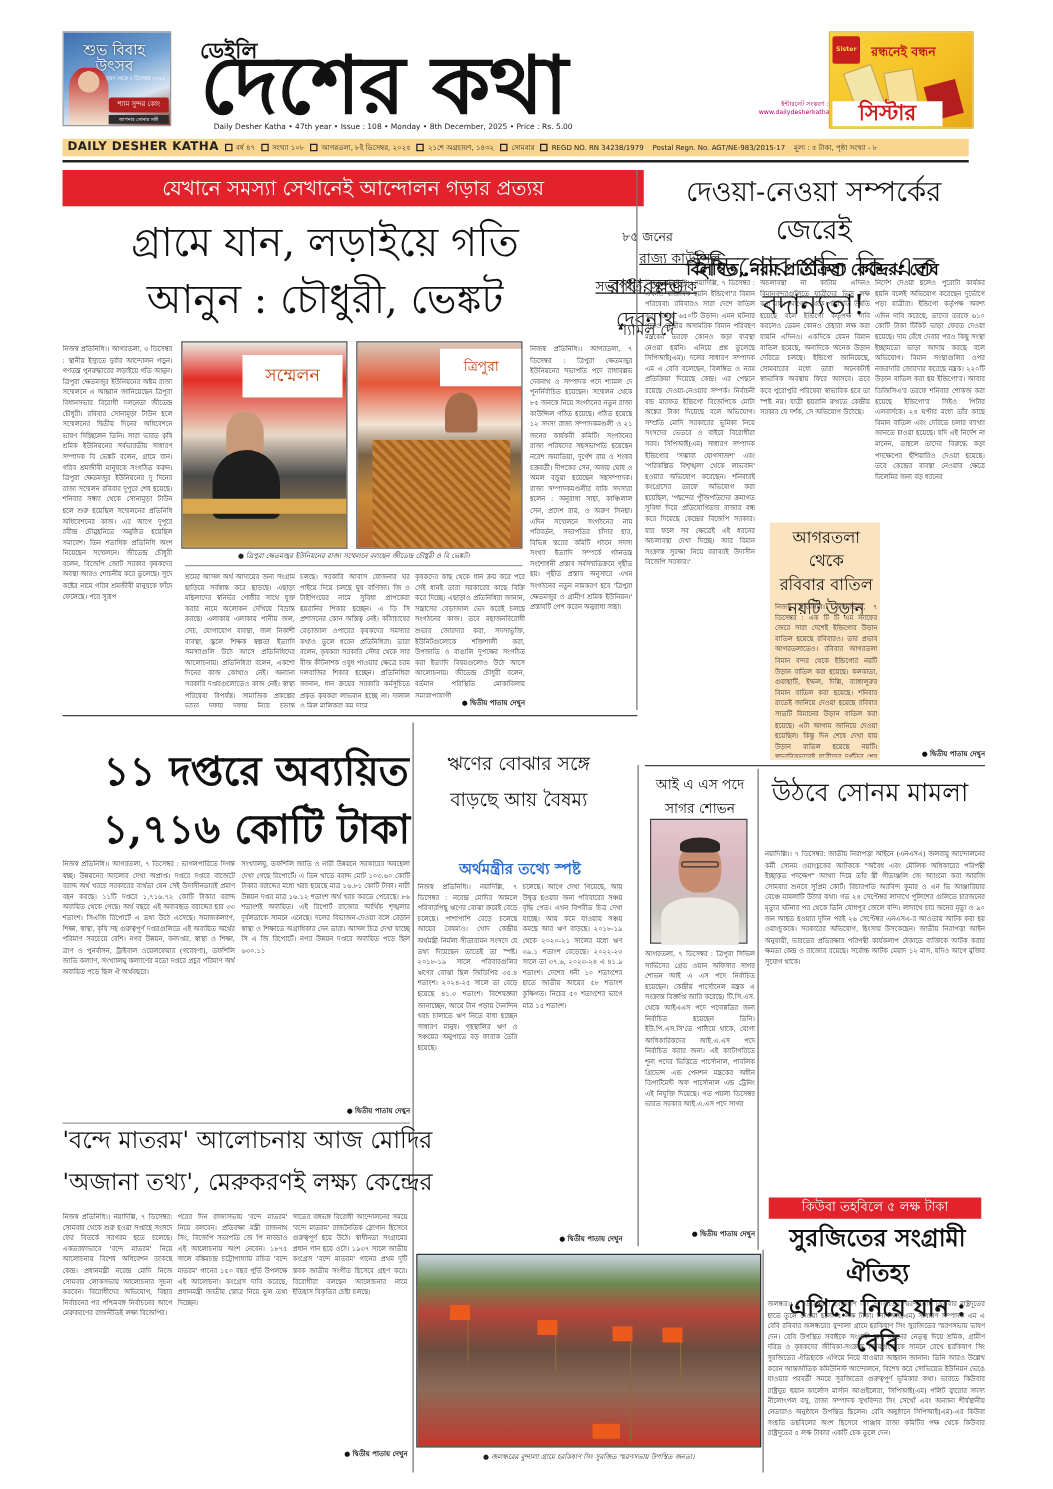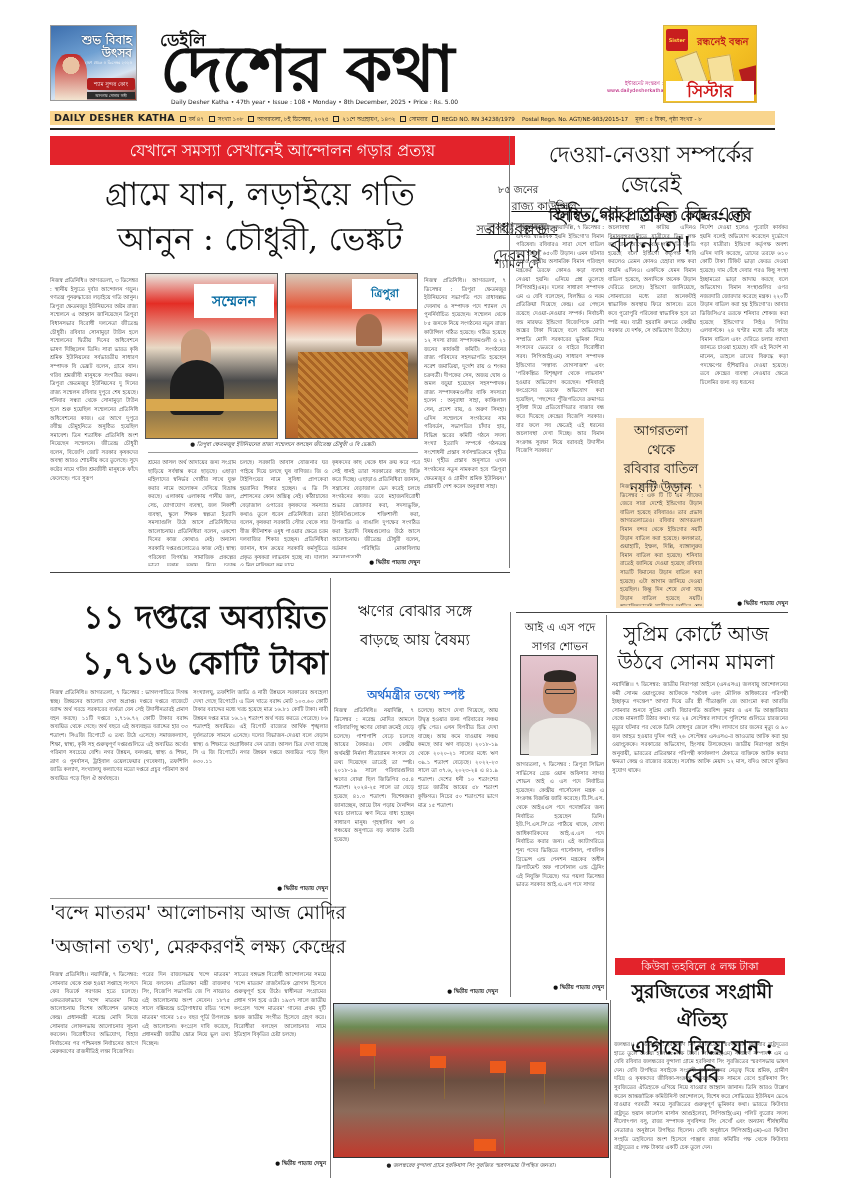--- a/index.html
+++ b/index.html
@@ -6,52 +6,52 @@
   html, body { width: 842px; height: 1191px; background: #fff; overflow: hidden; }
   body { font-family: "DejaVu Sans", sans-serif; color: #111; position: relative; }
   .abs { position: absolute; }
   .body-text { font-family: "DejaVu Sans", sans-serif; font-size: 5.4px; line-height: 8.6px; color: #333; text-align: justify; overflow: hidden; }
   .cont { font-size: 5.5px; font-weight: bold; text-align: right; color: #111; }
   .vrule { position: absolute; width: 1px; background: #777; }
   .hrule { position: absolute; height: 1px; background: #444; }
 
   
   .ad-left { left: 50px; top: 25px; width: 87px; height: 76px; background: linear-gradient(160deg,#3d6fae 0%,#6fa0d2 40%,#d7e4f2 70%,#8a3a2a 100%); border: 1px solid #999; overflow: hidden; }
-  .ad-left .t1 { position:absolute; right:4px; top:8px; color:#fff; font-size:12px; font-weight:bold; text-align:right; line-height:13px; text-shadow:0 0 2px #234; }
+  .ad-left .t1 { position:absolute; right:4px; top:8px; color:#fff; font-size:12px; font-weight:normal; text-align:center; line-height:13px; text-shadow:0 0 2px #234; }
   .ad-left .t2 { position:absolute; right:4px; top:34px; color:#fff; font-size:4px; text-align:right; }
   .ad-left .bride { position:absolute; left:4px; bottom:0; width:32px; height:46px; background: radial-gradient(circle at 50% 25%, #e9c2a2 0 22%, transparent 23%), linear-gradient(#c02a2a,#f2e4d0); border-radius: 40% 40% 0 0; }
   .ad-left .shop { position:absolute; left:36px; bottom:10px; width:48px; height:12px; background:#b21e1e; color:#fff; font-size:5.5px; text-align:center; line-height:12px; border-radius:2px; }
   .ad-left .foot { position:absolute; left:36px; bottom:1px; width:48px; height:7px; background:#2c2c2c; color:#fff; font-size:3.8px; text-align:center; line-height:7px; }
 
   .title-small { left: 160px; top: 27px; font-size: 17px; font-weight: bold; }
   .title-big { left: 160px; top: 38px; font-size: 64px; font-weight: 900; letter-spacing: -1px; line-height: 62px; font-family: "DejaVu Serif", serif; transform: scaleX(1.05); transform-origin: left; }
   .title-sub { left: 171px; top: 98px; font-size: 6px; color: #222; }
   .web-label { left: 625px; top: 80px; font-size: 5px; color: #b0006a; }
   .web-url { left: 607px; top: 87px; font-size: 5px; color: #b0006a; }
-  .ad-right-box { left: 663px; top: 25px; width: 94px; height: 78px; background: linear-gradient(135deg,#f8d33a 0%,#f5c225 55%,#e6a917 100%); border:1px solid #d8b347; overflow:hidden; }
+  .ad-right-box { left: 663px; top: 25px; width: 116px; height: 78px; background: linear-gradient(135deg,#f8d33a 0%,#f5c225 55%,#e6a917 100%); border:1px solid #d8b347; overflow:hidden; }
   .ad-right-box .logo { position:absolute; left:2px; top:3px; width:22px; height:22px; background:#c81e1e; color:#ffd84a; font-size:5px; text-align:center; line-height:22px; font-weight:bold; border-radius:2px; }
   .ad-right-box .tag { position:absolute; left:33px; top:8px; color:#c11a1a; font-size:10px; font-weight:bold; }
   .ad-right-box .pk1 { position:absolute; left:15px; top:28px; width:24px; height:32px; background:#f3e4a8; transform:rotate(-20deg); border:1px solid #c9a64a; }
   .ad-right-box .pk2 { position:absolute; left:45px; top:30px; width:24px; height:30px; background:#f6e09a; transform:rotate(-10deg); border:1px solid #c9a64a; }
   .ad-right-box .pk3 { position:absolute; left:78px; top:40px; width:26px; height:28px; background:#b51e1e; transform:rotate(-15deg); }
   .ad-right-box .brand { position:absolute; left:2px; bottom:1px; width:88px; height:20px; background:#fff; color:#d01818; font-size:17px; font-weight:bold; line-height:20px; text-align:center; }
 
   .dateline { left: 50px; top: 111px; width: 725px; height: 14px; background: #f9d58e; font-size: 5.6px; line-height: 14px; color: #222; white-space: nowrap; overflow: hidden; padding-left: 4px; }
   .dateline .brandname { font-weight: 900; font-size: 9.5px; letter-spacing: 0.3px; }
   .dateline .sq { display:inline-block; width:6px; height:6px; border:1px solid #222; margin:0 3px; vertical-align:middle; }
   .top-rule { left: 50px; top: 128px; width: 725px; height: 2px; background: #222; }
 
   
   .red-banner { left: 50px; top: 136px; width: 465px; height: 29px; background: #e3232b; color: #fff; font-size: 16px; line-height: 29px; text-align: center; white-space: nowrap; }
   .lead-head { left: 55px; top: 172px; width: 410px; font-size: 32px; line-height: 45px; text-align: center; color: #111; font-family: "DejaVu Serif", serif; }
 
   .photo { background: #888; border: 1px solid #555; overflow: hidden; }
   .photo1 { left: 145px; top: 273px; width: 133px; height: 166px; background: linear-gradient(180deg,#e9e7e0 0%,#e42d25 18%,#e8d9c5 45%,#4a4a4a 65%,#c79a4a 100%); }
   .photo2 { left: 285px; top: 273px; width: 133px; height: 166px; background: linear-gradient(180deg,#d8c8b8 0%,#e55638 20%,#f2e4d6 40%,#7a6248 55%,#c88a3a 75%,#b5652c 100%); }
-  .photo .poster { position:absolute; background:#fff; color:#0369a1; font-size:14px; font-weight:bold; text-align:center; }
+  .photo .poster { position:absolute; background:#fff; color:#c2410c; font-size:14px; font-weight:normal; text-align:center; }
   .photo .person { position:absolute; border-radius: 50% 50% 10% 10%; }
   .caption1 { left: 148px; top: 441px; width: 270px; font-size: 5.5px; color: #222; font-style: italic; text-align: center; }
   .side-85 { left: 470px; top: 182px; width: 96px; font-size: 10px; text-align: center; }
   .side-rc { left: 496px; top: 198px; width: 96px; font-size: 11px; text-align: center; text-decoration: underline; }
   .side-rb { left: 462px; top: 216px; width: 110px; font-size: 16px; text-align: center; }
   .side-sp { left: 462px; top: 221px; width: 110px; font-size: 11px; text-align: center; text-decoration: underline; }
   .side-sd { left: 462px; top: 255px; width: 110px; font-size: 12px; text-align: center; }
 
   
   .rt-head { left: 515px; top: 140px; width: 272px; font-size: 22px; line-height: 30px; text-align: center; font-family: "DejaVu Serif", serif; }
@@ -211,21 +211,20 @@
   <div class="face"></div>
   <div class="hair"></div>
   <div class="glasses"></div>
 </div>
 <div class="abs body-text" style="left:516px;top:760px;width:88px;height:222px;">আগরতলা, ৭ ডিসেম্বর : ত্রিপুরা সিভিল সার্ভিসের গ্রেড ওয়ান অফিসার সাগর শোভন আই এ এস পদে নির্বাচিত হয়েছেন। কেন্দ্রীয় পার্সোনেল মন্ত্রক এ সংক্রান্ত বিজ্ঞপ্তি জারি করেছে। টি.সি.এস. থেকে আইএএস পদে পদোন্নতির জন্য নির্বাচিত হয়েছেন তিনি। ইউ.পি.এস.সি'তে পাঠিয়ে থাকে, যোগ্য আধিকারিকদের আই.এ.এস পদে নির্বাচিত করার জন্য। এই ক্যাটাগরিতে শূন্য পদের ভিত্তিতে পার্সোনাল, পাবলিক গ্রিভেন্স এন্ড পেনশন মন্ত্রকের অধীন ডিপার্টমেন্ট অফ পার্সোনাল এন্ড ট্রেনিং এই নিযুক্তি দিয়েছে। গত পয়লা ডিসেম্বর ভারত সরকার আই.এ.এস পদে সাগর</div>
 <div class="abs cont" style="left:516px;top:984px;width:88px;">● দ্বিতীয় পাতায় দেখুন</div>
 
 <div class="vrule" style="left:606px;top:615px;height:385px;"></div>
 
 <div class="abs sc-head">
-  <div>সুপ্রিম কোর্টে আজ</div>
   <div>উঠবে সোনম মামলা</div>
 </div>
 <div class="abs body-text" style="left:612px;top:680px;width:176px;height:275px;">নয়াদিল্লি।। ৭ ডিসেম্বর: জাতীয় নিরাপত্তা আইনে (এনএসএ) জলবায়ু আন্দোলনের কর্মী সোনম ওয়াংচুকের আটককে "অবৈধ এবং মৌলিক অধিকারের পরিপন্থী ইচ্ছাকৃত পদক্ষেপ" আখ্যা দিয়ে তাঁর স্ত্রী গীতাঞ্জলি জে অ্যাংমো করা আরজি সোমবার শুনবে সুপ্রিম কোর্ট। বিচারপতি অরবিন্দ কুমার ও এন ভি আঞ্জারিয়ার বেঞ্চে মামলাটি উঠার কথা। গত ২৪ সেপ্টেম্বর লাদাখে পুলিশের গুলিতে চারজনের মৃত্যুর ঘটনার পর থেকে তিনি যোধপুর জেলে বন্দি। লাদাখে চার জনের মৃত্যু ও ৯০ জন আহত হওয়ার দুদিন পরই ২৬ সেপ্টেম্বর এনএসএ-র আওতায় আটক করা হয় ওয়াংচুককে। সরকারের অভিযোগ, হিংসায় উসকেছেন। জাতীয় নিরাপত্তা আইন অনুযায়ী, ভারতের প্রতিরক্ষার পরিপন্থী কার্যকলাপ ঠেকাতে ব্যক্তিকে আটক করার ক্ষমতা কেন্দ্র ও রাজ্যের রয়েছে। সর্বোচ্চ আটক মেয়াদ ১২ মাস, যদিও আগে মুক্তির সুযোগ থাকে।</div>
 
 <div class="hrule" style="left:50px;top:898px;width:278px;background:#999;"></div>
 <div class="abs bm-head">
   <div>'বন্দে মাতরম' আলোচনায় আজ মোদির</div>
   <div>'অজানা তথ্য', মেরুকরণই লক্ষ্য কেন্দ্রের</div>
 </div>
 <div class="abs body-text" style="left:50px;top:970px;width:88px;height:198px;">নিজস্ব প্রতিনিধি।। নয়াদিল্লি, ৭ ডিসেম্বর: সোমবার থেকে শুরু হওয়া সপ্তাহে সংসদে ফের বিতর্কে সরগরম হতে চলেছে। একতরফাভাবে 'বন্দে মাতরম' নিয়ে আলোচনায় বিশেষ অধিবেশন ডাকছে কেন্দ্র। প্রধানমন্ত্রী নরেন্দ্র মোদি নিজে সোমবার লোকসভায় আলোচনার সূচনা করবেন। বিরোধীদের অভিযোগ, বিহার নির্বাচনের পর পশ্চিমবঙ্গ নির্বাচনের আগে মেরুকরণের রাজনীতিই লক্ষ্য বিজেপির।</div>

